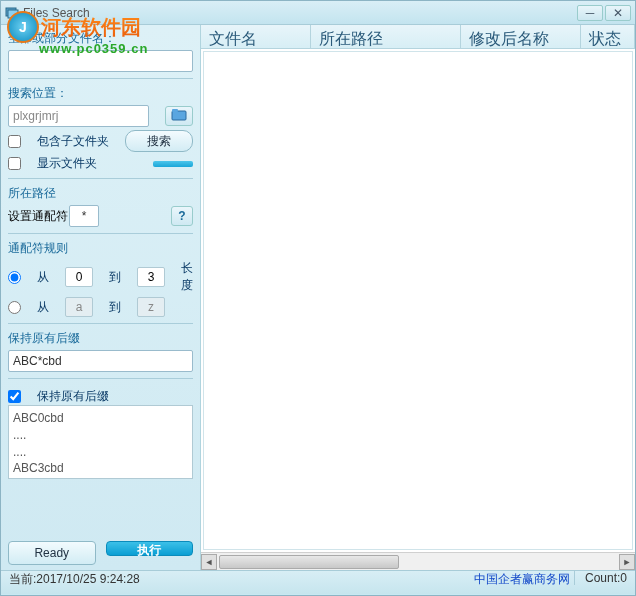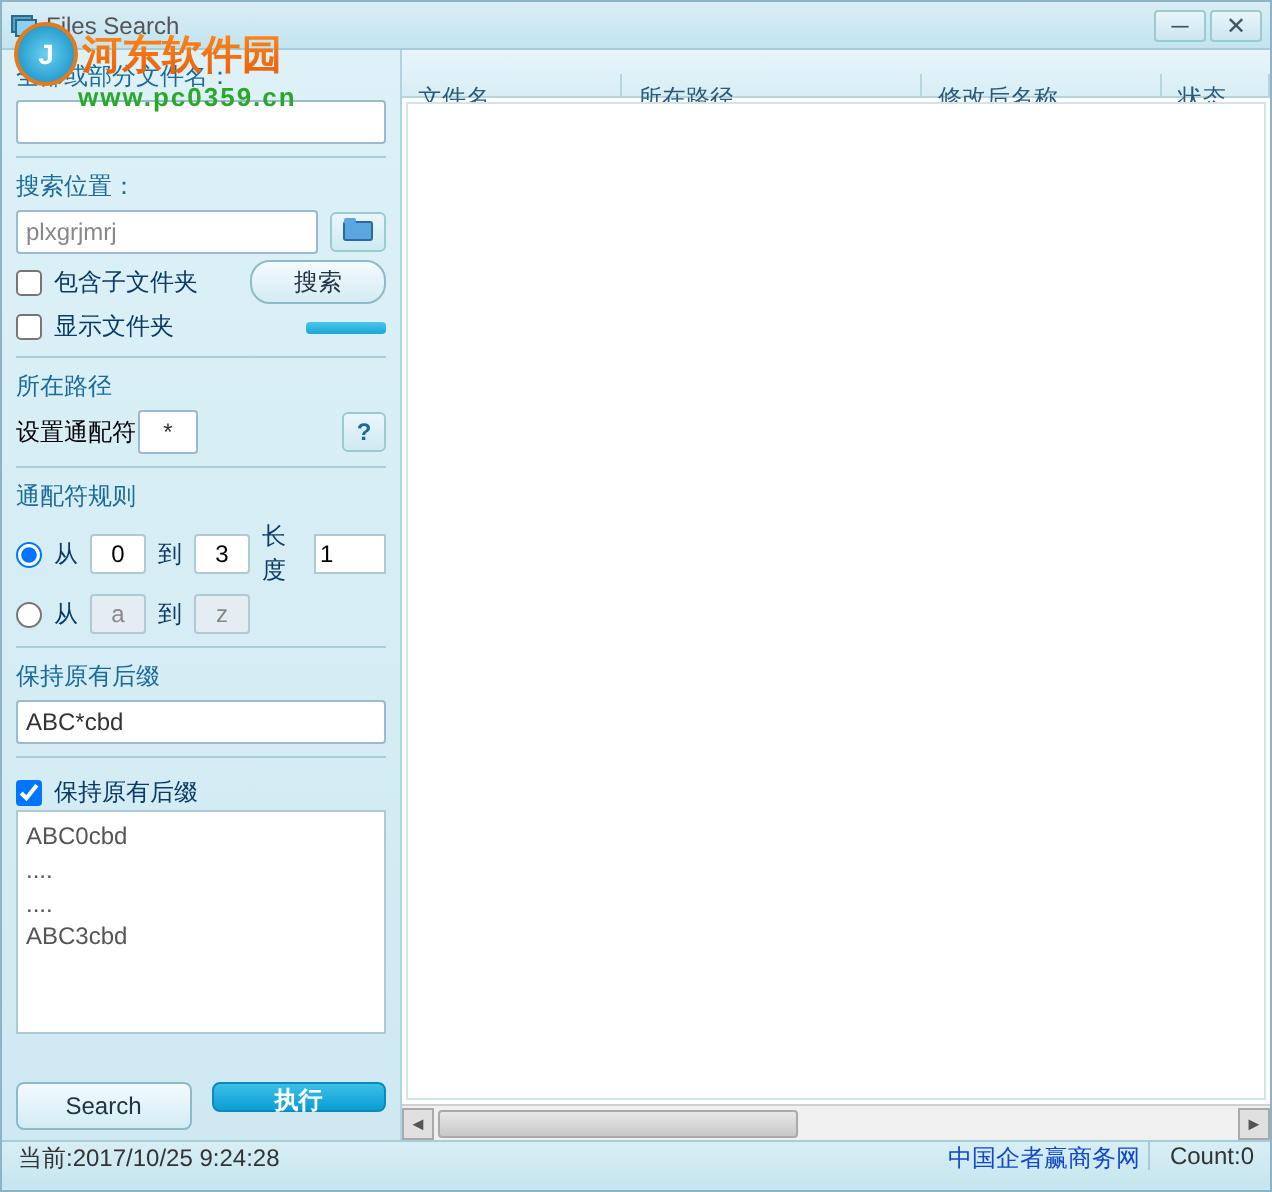--- a/index.html
+++ b/index.html
@@ -14,38 +14,38 @@
 .titlebar .wbtn { width: 26px; height: 16px; background: linear-gradient(#e8f5fa,#cce7f0); border: 1px solid #9cc; border-radius: 2px; display: flex; align-items: center; justify-content: center; color: #456; cursor: pointer; }
 
 .body-area { display: flex; height: 545px; position: relative; }
 .left-panel { width: 200px; background: linear-gradient(#ddf1f7,#cfe9f2); padding: 5px 7px; display: flex; flex-direction: column; gap: 6px; border-right: 1px solid #b0d4de; }
 .section { border-bottom: 1px solid #a9cdda; padding-bottom: 6px; }
 .section:last-of-type { border-bottom: none; }
 .lbl { color: #1a6a9a; font-size: 12px; margin-bottom: 3px; display: block; }
 .txt-input { width: 100%; height: 22px; border: 1px solid #9bc; background: #fff; padding: 0 4px; border-radius: 2px; color: #333; }
 .txt-input.short { width: 30px; text-align: center; }
 .txt-input.med { width: 100%; }
-.row { display: flex; align-items: center; gap: 6px; margin-top: 3px; }
+.row { display: flex; align-items: center; gap: 16px; margin-top: 3px; }
 .row .lbl-inline { color: #0a3a66; font-size: 12px; }
 .folder-btn { width: 28px; height: 20px; background: linear-gradient(#eaf6fb,#cfe9f2); border: 1px solid #9cc; border-radius: 3px; display: flex; align-items: center; justify-content: center; cursor: pointer; }
 .search-btn { width: 68px; height: 22px; background: linear-gradient(#f3fbfe,#d3ecf4); border: 1px solid #8fb9c7; border-radius: 10px; color: #234; cursor: pointer; }
 .help-btn { width: 22px; height: 20px; background: linear-gradient(#eaf6fb,#cfe9f2); border: 1px solid #9cc; border-radius: 3px; color: #1a6a9a; font-weight: bold; cursor: pointer; }
 .chk { width: 13px; height: 13px; }
 .chk-lbl { color: #0a3a66; font-size: 12px; }
 .small-input { width: 28px; height: 20px; border: 1px solid #b0cad4; background: #fff; text-align: center; border-radius: 2px; }
 .spinner { width: 36px; height: 20px; border: 1px solid #b0cad4; background: #fff; padding: 0 2px; }
-.preview-box { width: 100%; height: 112px; border: 1px solid #b0cad4; background: #fff; padding: 4px; overflow: auto; color: #555; line-height: 1.4; }
+.preview-box { width: 100%; height: 74px; border: 1px solid #b0cad4; background: #fff; padding: 4px; overflow: auto; color: #555; line-height: 1.4; }
 .btn-row { display: flex; gap: 10px; margin-top: auto; padding-top: 6px; }
 .ready-btn { flex: 1; height: 24px; background: linear-gradient(#f2fbfe,#d2ecf4); border: 1px solid #8fb9c7; border-radius: 4px; color: #234; cursor: pointer; }
 .exec-btn { flex: 1; height: 15px; background: linear-gradient(#3cc0e8,#0a9ed3); border: 1px solid #0a8bbb; border-radius: 4px; color: #fff; cursor: pointer; font-weight: bold; }
 .progress-strip { height: 6px; width: 40px; background: linear-gradient(#4cc5eb,#1aa6d8); border-radius: 2px; margin-left: auto; }
 
 .right-panel { flex: 1; background: #fff; display: flex; flex-direction: column; }
 .table-header { height: 24px; background: linear-gradient(#e8f5fa,#d7eef5); border-bottom: 1px solid #b4d4de; display: flex; }
-.th { padding: 4px 8px; border-right: 1px solid #b4d4de; color: #2a5a7a; font-size: 12px; margin-top: 12px; }
+.th { padding: 4px 8px; border-right: 1px solid #b4d4de; color: #2a5a7a; font-size: 16px; }
 .th1 { width: 110px; }
 .th2 { width: 150px; }
 .th3 { width: 120px; }
 .th4 { flex: 1; }
 .table-body { flex: 1; background: #fff; border: 1px solid #d0e4ea; margin: 2px; position: relative; }
 .scroll-x { height: 18px; background: #f0f0f0; border-top: 1px solid #d0d0d0; display: flex; align-items: center; }
 .scroll-thumb { width: 180px; height: 14px; background: linear-gradient(#e8e8e8,#c8c8c8); border: 1px solid #aaa; border-radius: 2px; margin-left: 2px; }
 .scroll-arrow { width: 16px; height: 16px; background: #e0e0e0; border: 1px solid #aaa; display: flex; align-items: center; justify-content: center; font-size: 9px; color: #555; }
 
 .statusbar { height: 24px; background: linear-gradient(#d8eef5,#c6e5ee); border-top: 1px solid #a8ccd8; display: flex; align-items: flex-start; padding: 0 8px; font-size: 12px; }
@@ -166,21 +166,21 @@
         </div>
         <div class="preview-box">
           <div>ABC0cbd</div>
           <div>....</div>
           <div>....</div>
           <div>ABC3cbd</div>
         </div>
       </div>
 
       <div class="btn-row">
-        <button class="ready-btn">Search</button>
+        <button class="ready-btn">Ready</button>
         <button class="exec-btn">执行</button>
       </div>
 
     </div>
 
     <div class="right-panel">
       <div class="table-header">
         <div class="th th1">文件名</div>
         <div class="th th2">所在路径</div>
         <div class="th th3">修改后名称</div>

